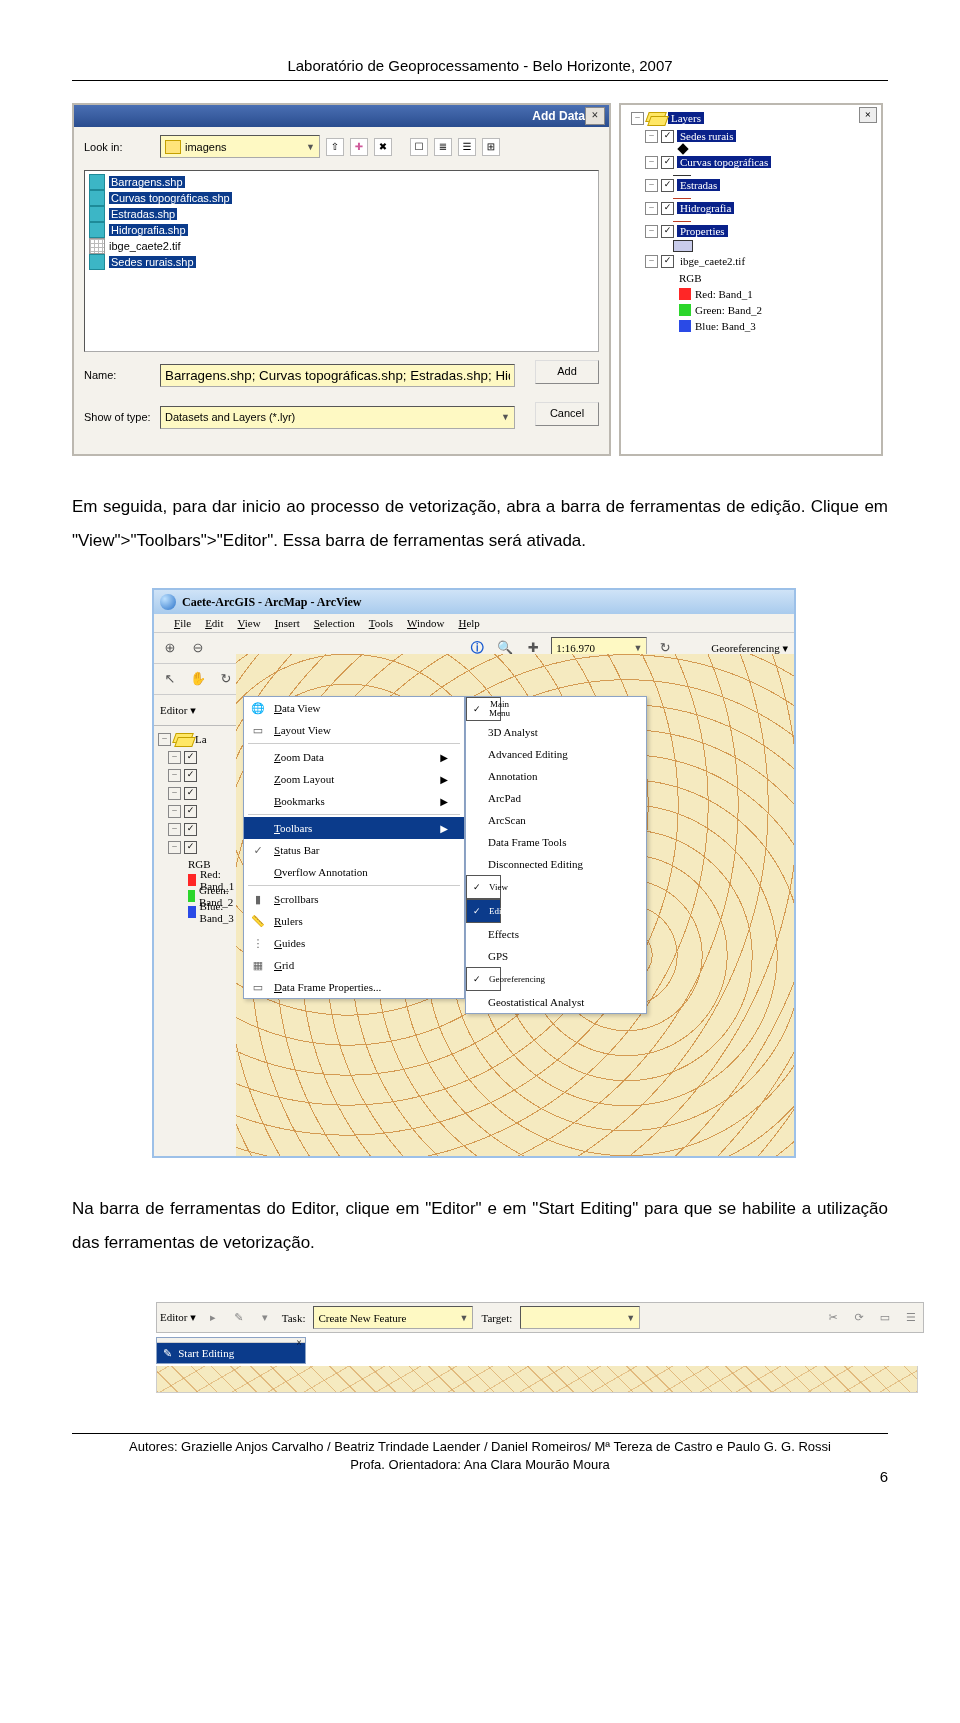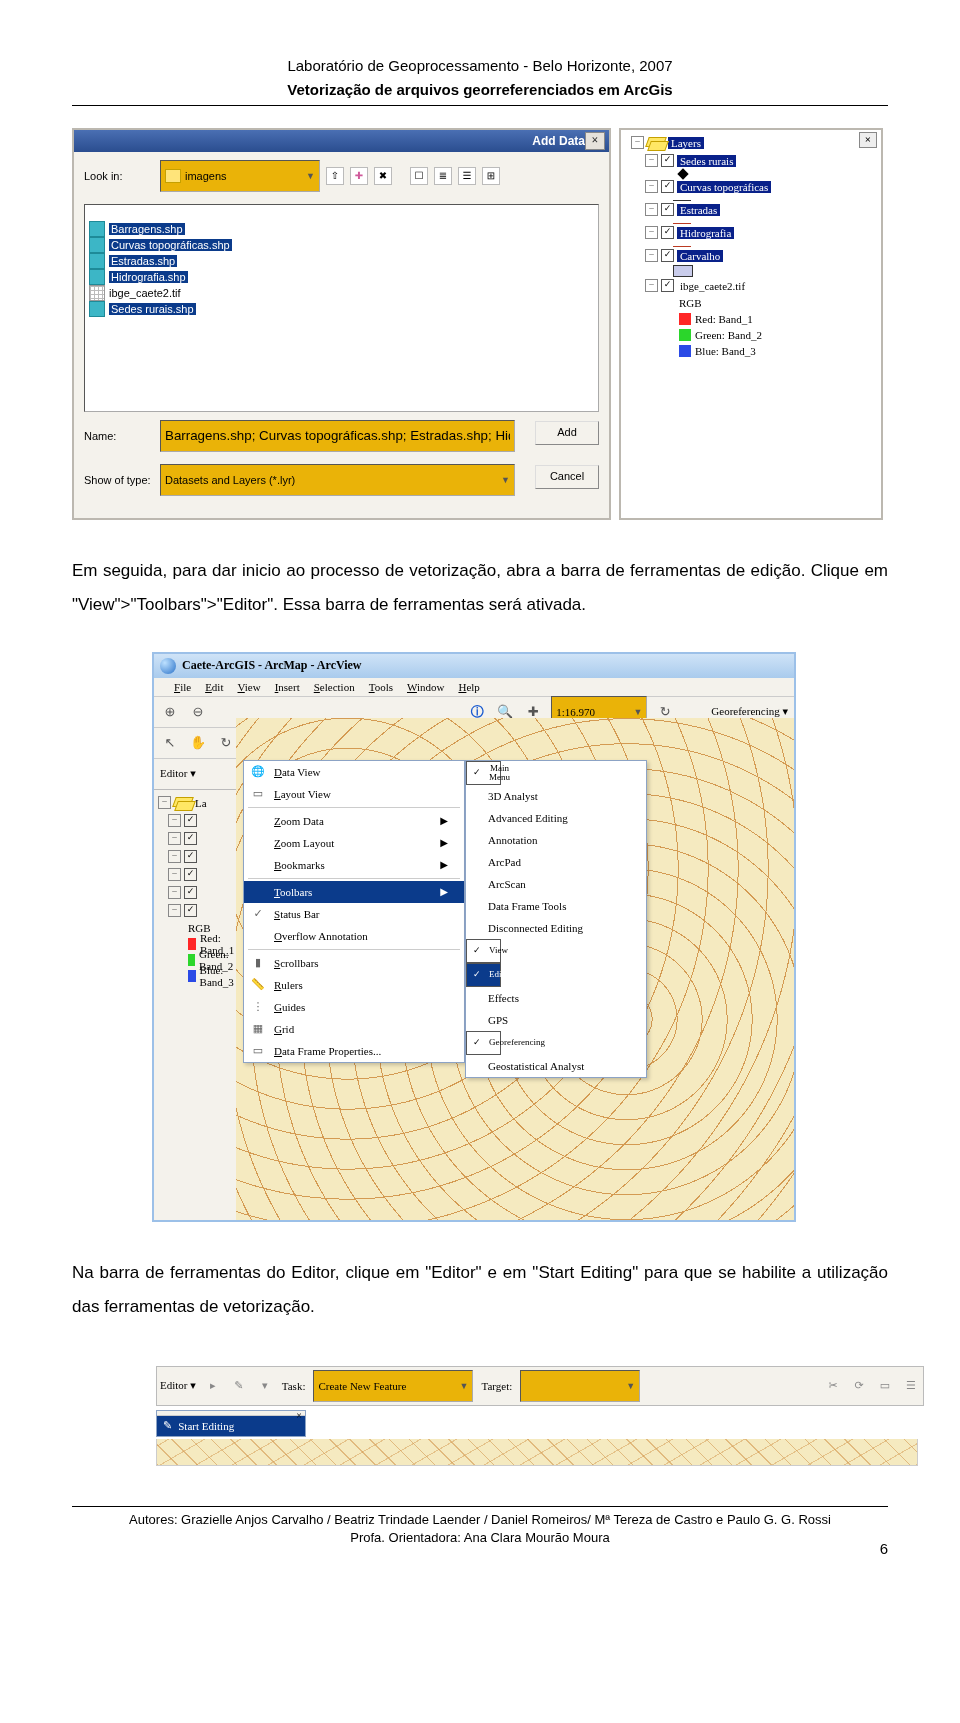--- a/index.html
+++ b/index.html
@@ -8,25 +8,25 @@
   .hdr-b{font-weight:bold}
   .rule{border-top:1px solid #000;margin:4px 0 22px 0}
   .fig-row{display:flex;gap:8px;margin-bottom:34px}
   
   .dlg{width:535px;border:2px solid #bcb8b0;background:#f4f2ec;font-family:Tahoma,Arial,sans-serif;font-size:11px}
   .titlebar{display:flex;align-items:center;justify-content:flex-end;background:linear-gradient(#4a6fb3,#2a4d8f);color:#fff;height:22px;padding:0 4px 0 6px;font-weight:bold;font-size:12px}
   .tb-close{width:18px;height:16px;background:#e6e2db;border:1px solid #888;color:#333;font:bold 12px/14px Tahoma;text-align:center}
   .dlg-body{padding:8px 10px 10px 10px}
   .row{display:flex;align-items:center;gap:6px;margin-bottom:12px}
   .lbl{width:70px}
-  .combo,.txt{border:1px inset #aaa;background:#eab308;padding:2px 4px;height:32px;box-sizing:border-box}
+  .combo,.txt{border:1px inset #aaa;background:#fef9c3;padding:2px 4px;height:23px;box-sizing:border-box}
   .combo{display:flex;align-items:center;justify-content:space-between}
   .combo .arrow{font-size:9px;color:#555}
   .ico{width:16px;height:16px;display:inline-flex;align-items:center;justify-content:center;border:1px solid #bbb;background:#fff;font-size:10px}
-  .file-list{border:1px inset #aaa;background:#fff;height:174px;padding:16px 4px;margin:2px 0 8px 0}
+  .file-list{border:1px inset #aaa;background:#fff;height:174px;padding:3px 4px;margin:2px 0 8px 0}
   .fl-item{display:flex;align-items:center;gap:4px;height:16px;font-size:11px}
   .fl-item.sel span:last-child{background:#0b3b8b;color:#fff;padding:0 2px}
   .fl-icon{width:14px;height:14px;display:inline-block}
   .fl-iv{background:#3cb6c6;border:1px solid #1e8a98}
   .fl-ir{background:#fff;border:1px solid #999;background-image:linear-gradient(#bbb 1px,transparent 1px),linear-gradient(90deg,#bbb 1px,transparent 1px);background-size:4px 4px}
   .btn{width:62px;height:22px;background:#f4f2ec;border:1px outset #ddd;text-align:center;line-height:20px;font-size:11px;margin-bottom:6px}
   .grow{flex:1}
   
   .toc{width:260px;border:2px solid #bcb8b0;background:#fff;font:11px Tahoma;position:relative}
   .toc-close{position:absolute;top:2px;right:4px;width:16px;height:14px;border:1px solid #888;background:#eee;text-align:center;font:bold 11px/12px Tahoma}
@@ -90,21 +90,20 @@
   .pgnum{position:absolute;right:72px;bottom:20px;font-size:15px}
   .page-wrap{position:relative}
 </style>
 </head>
 <body>
 
 <div class="page-wrap">
 <div class="page">
 
   <div class="hdr">Laboratório de Geoprocessamento - Belo Horizonte, 2007</div>
-  <div class="hdr hdr-b">Vetorização de arquivos georreferenciados em ArcGis</div>
   <div class="rule"></div>
 
   <div class="fig-row">
 
     <div class="dlg">
       <div class="titlebar">
         <span>Add Data</span>
         <span class="tb-close">×</span>
       </div>
       <div class="dlg-body">
@@ -207,21 +206,21 @@
                 <span class="exp">−</span>
                 <span class="chk">✓</span>
                 <span class="lyrbl">Hidrografia</span>
               </div>
               <div>
                 <div class="sym sym-line" style="border-top-color:#bb3a22"></div>
               </div>
               <div class="tnode" style="margin-left: 18px;">
                 <span class="exp">−</span>
                 <span class="chk">✓</span>
-                <span class="lyrbl">Carvalho</span>
+                <span class="lyrbl">Properties</span>
               </div>
               <div>
                 <div class="sym" style="background:#c9cceb"></div>
               </div>
             </div>
 
         <div class="tnode" style="margin-left:18px">
           <span class="exp">−</span>
           <span class="chk">✓</span>
           <span style="padding:0 3px">ibge_caete2.tif</span>

